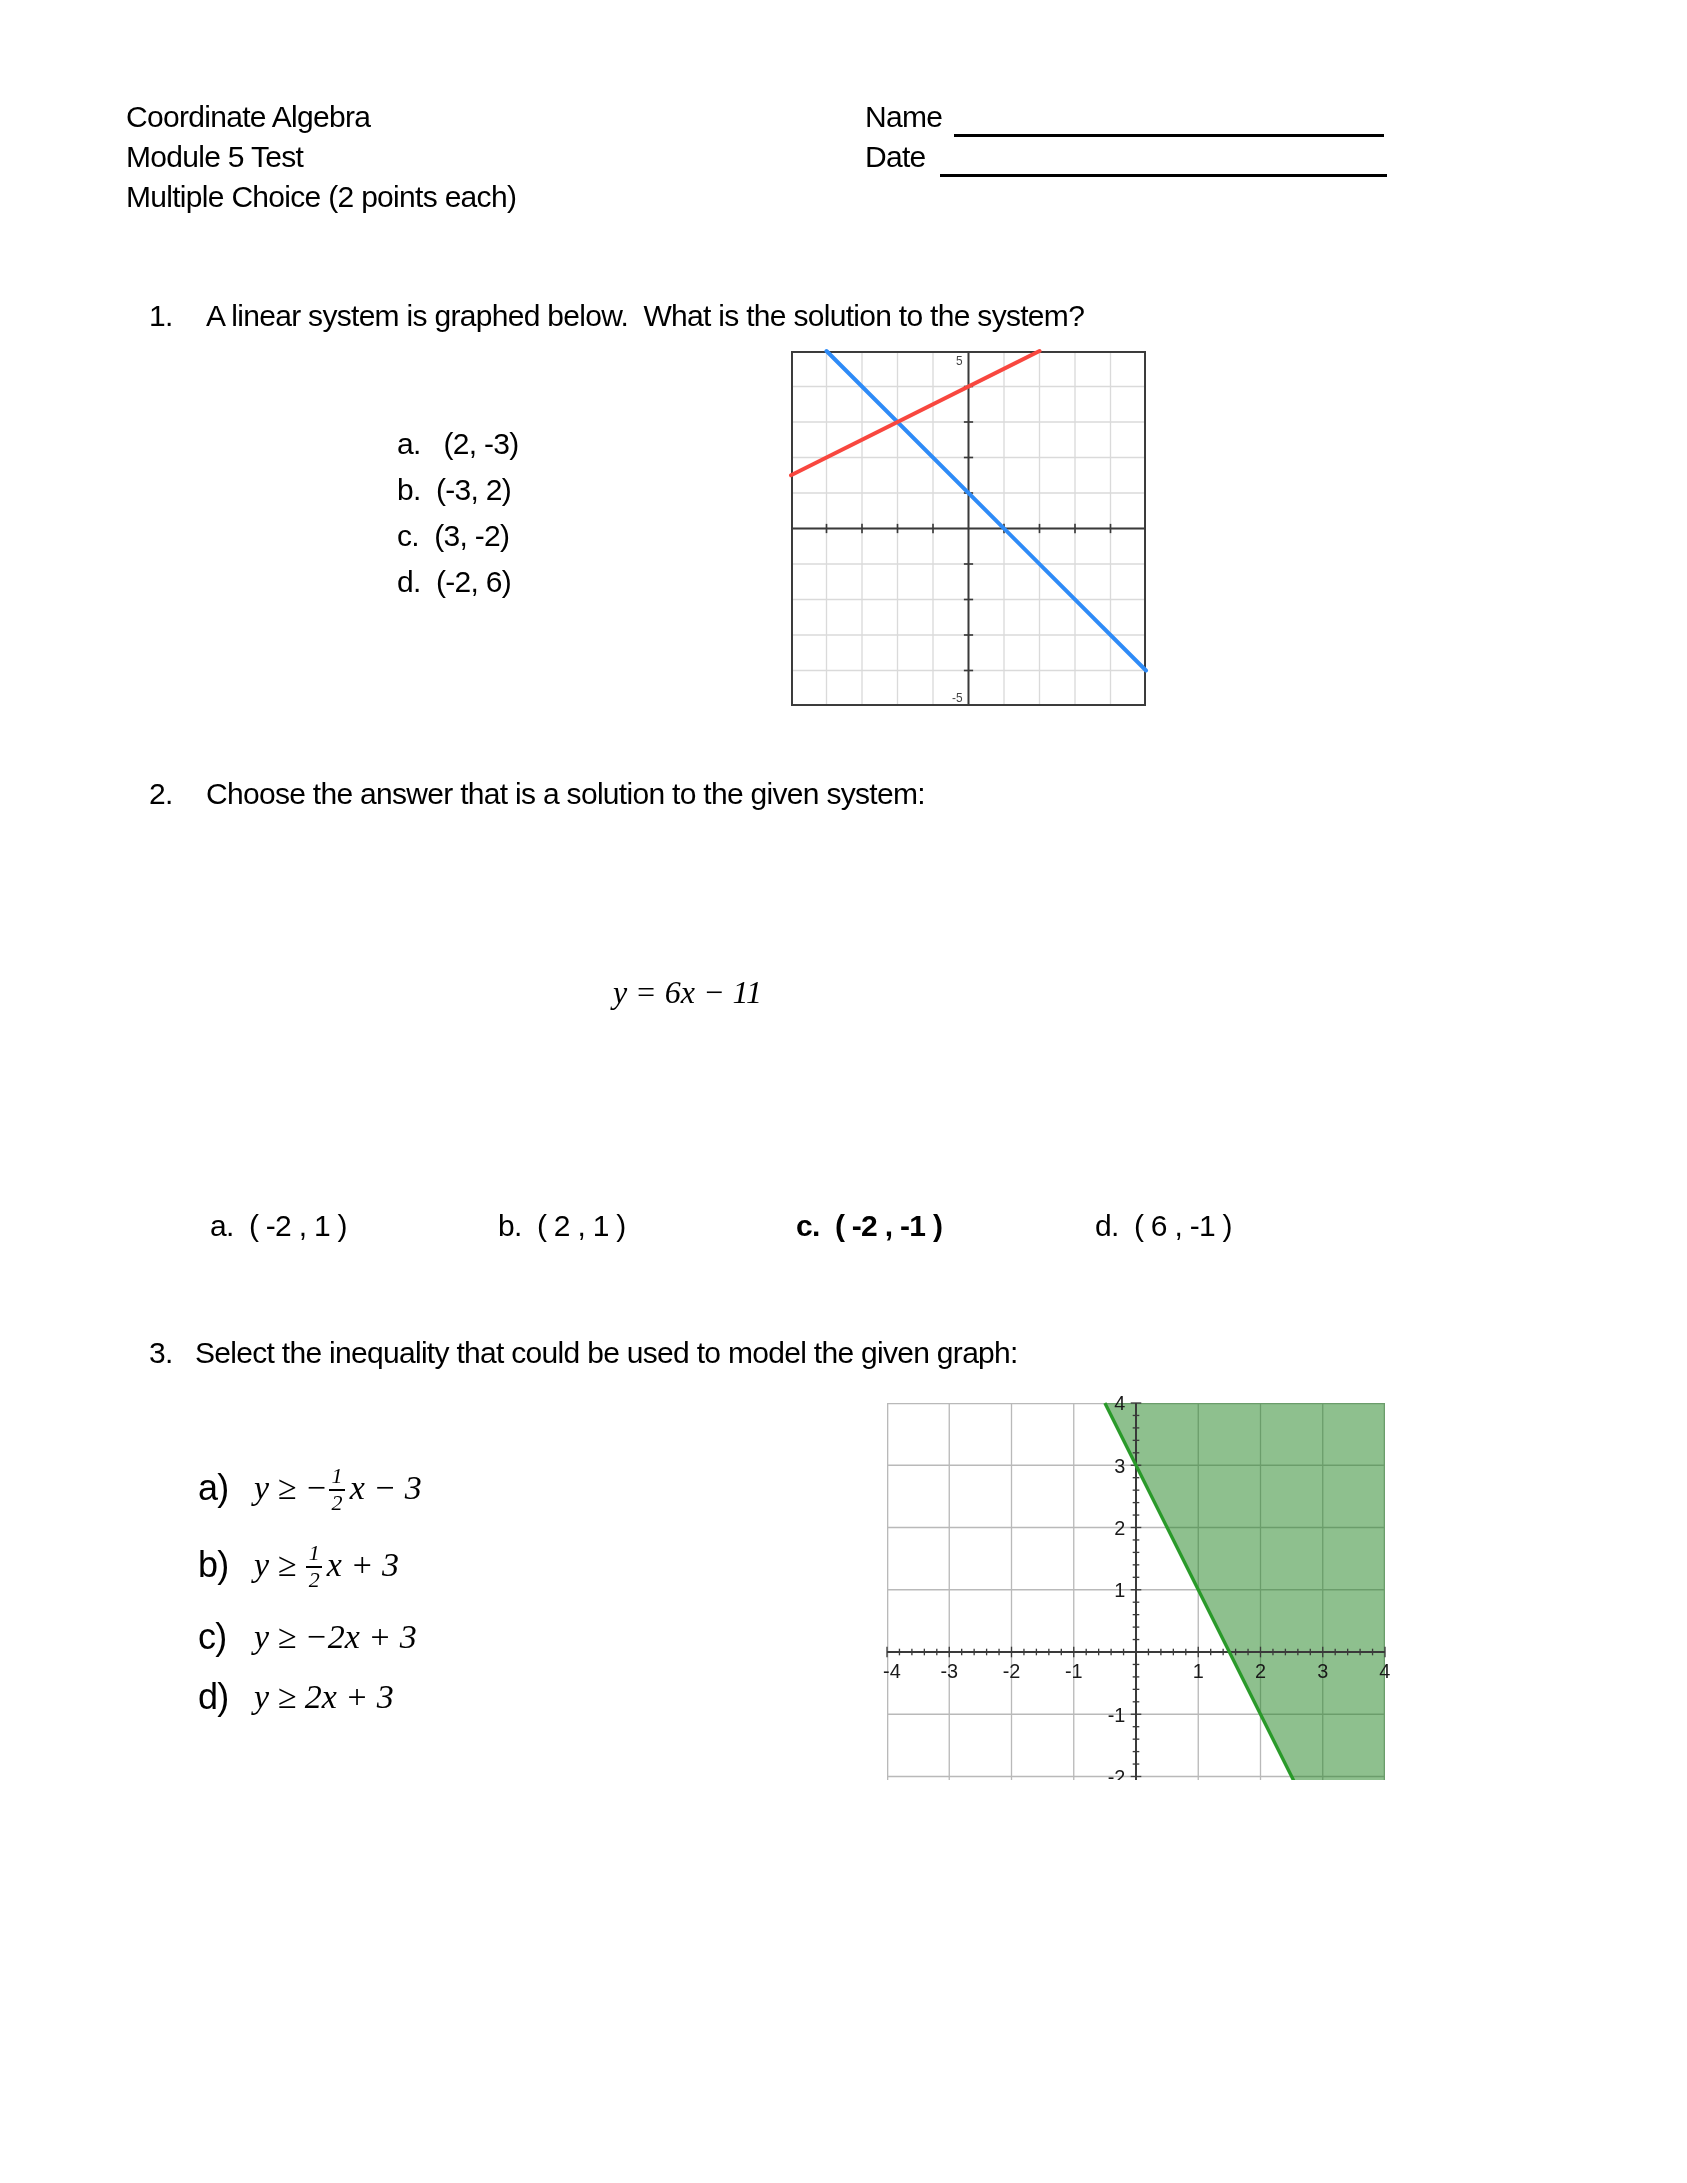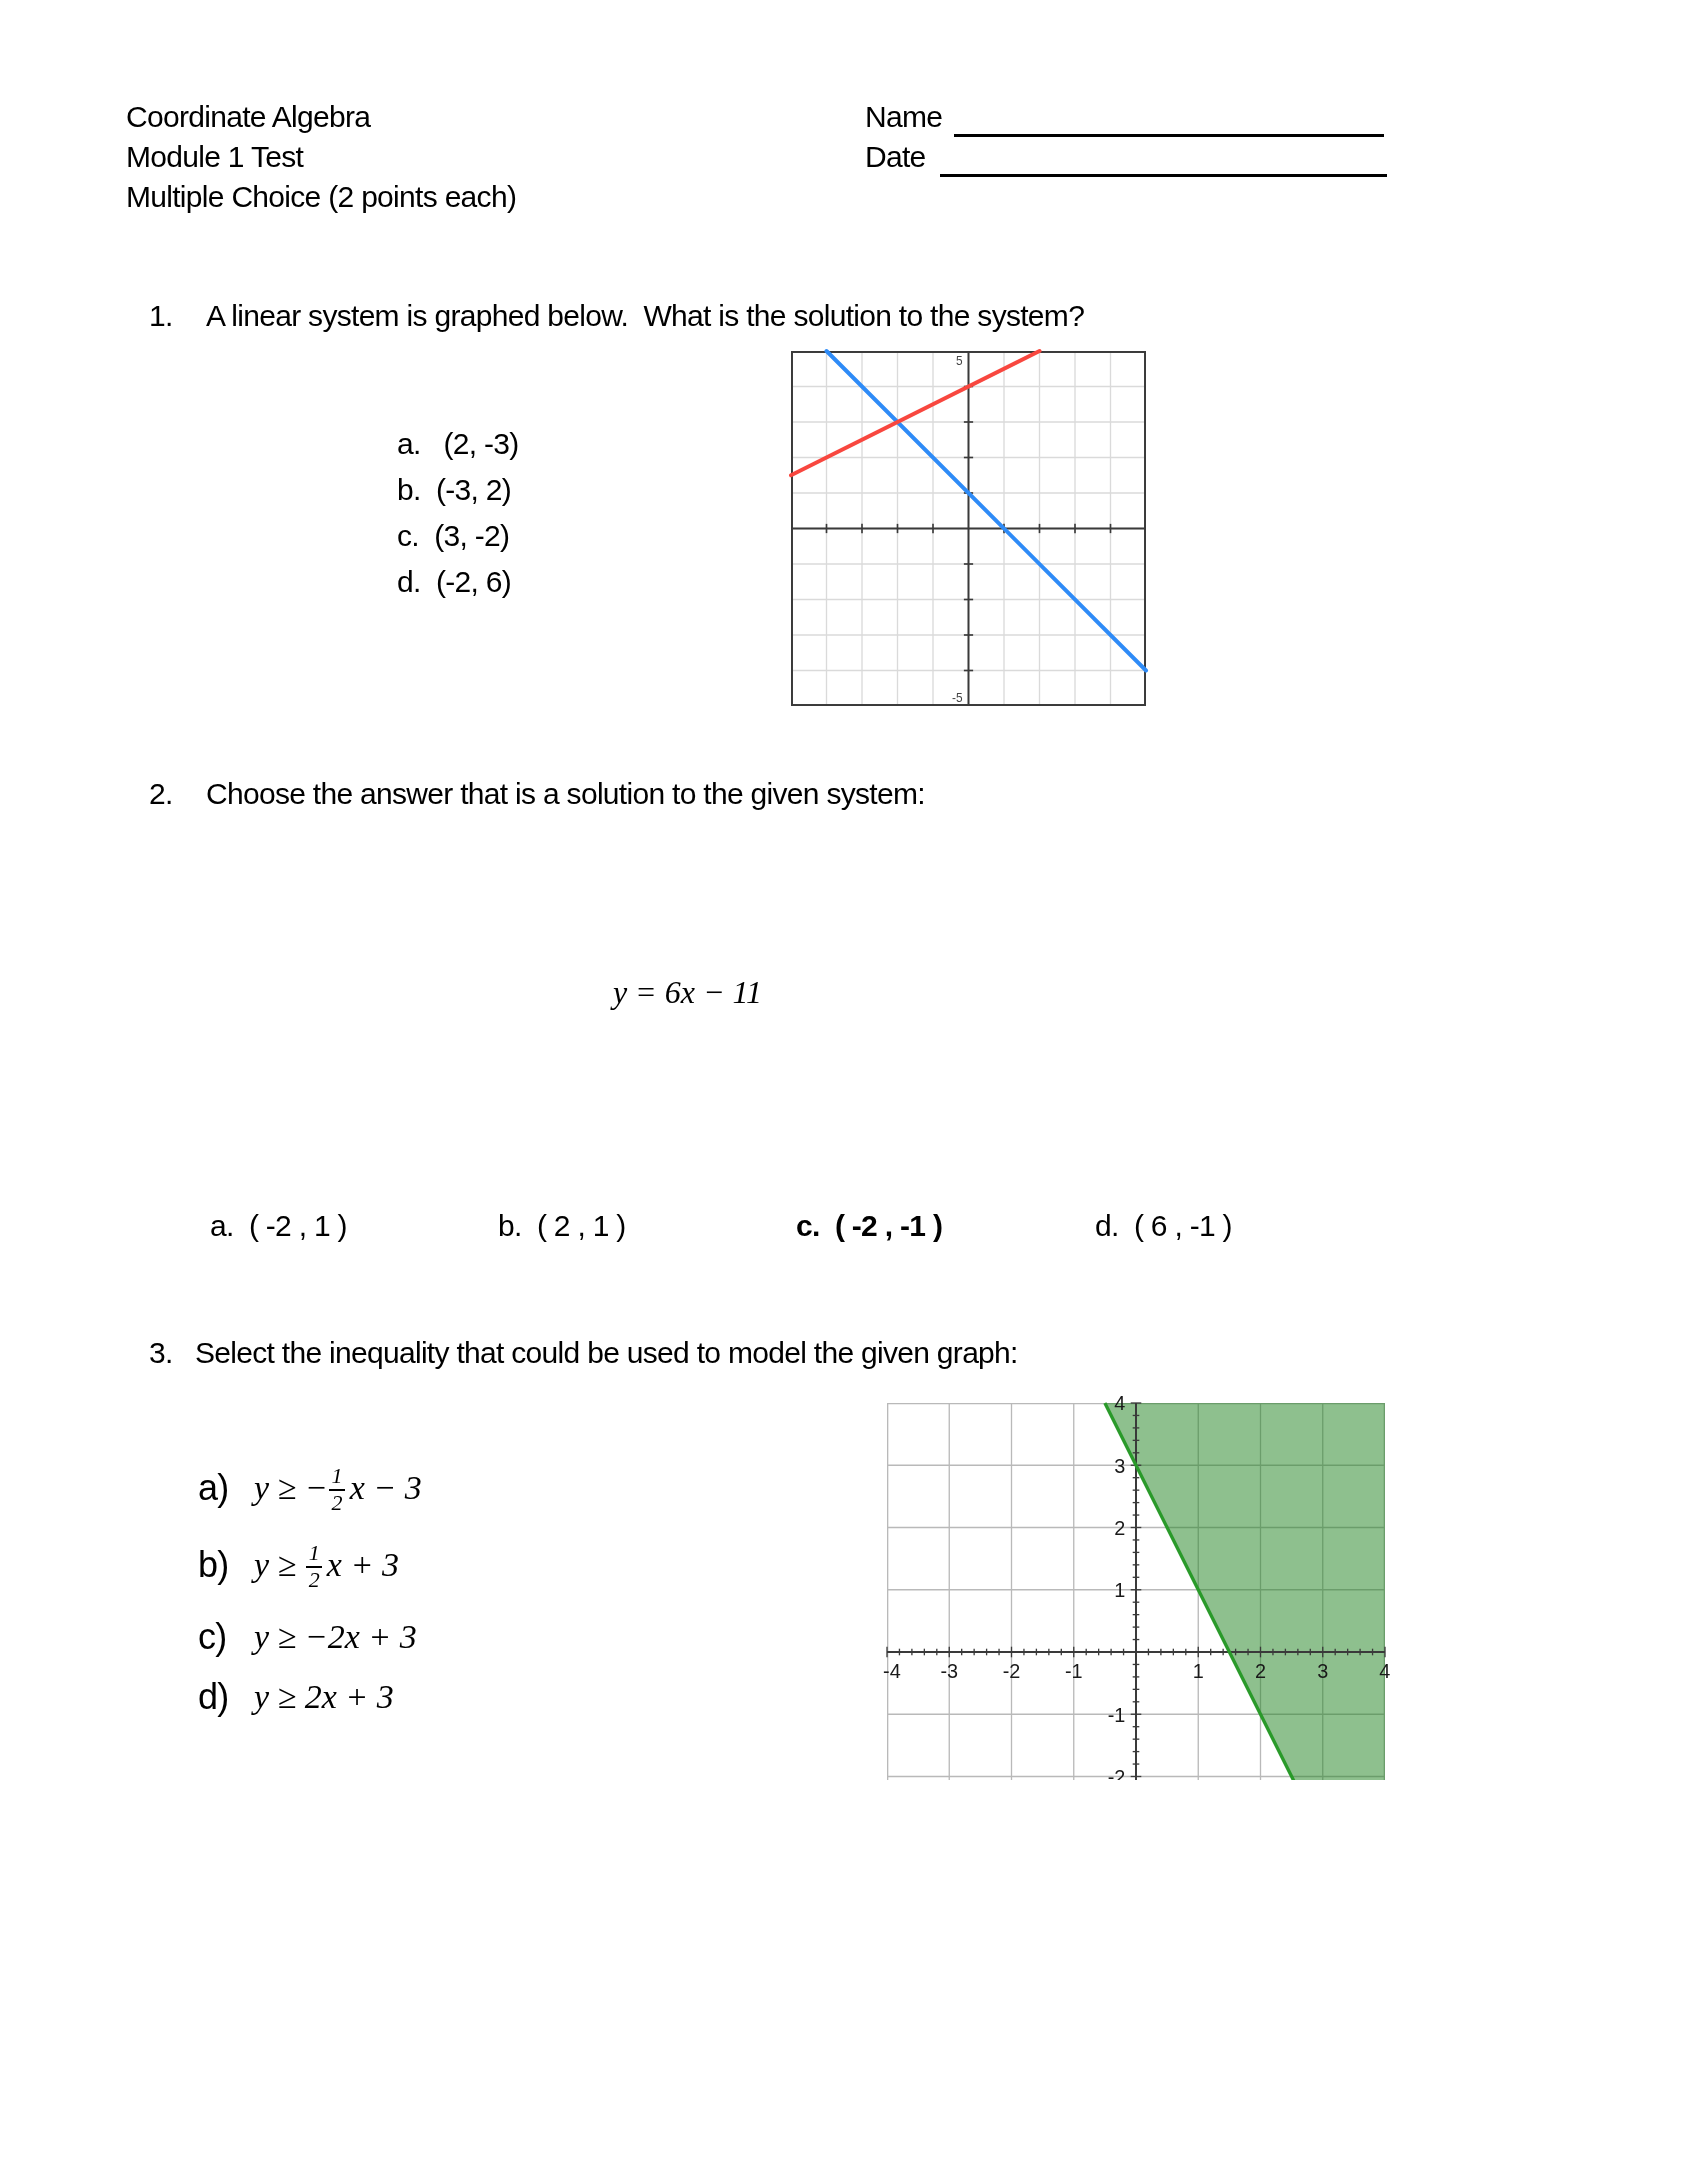--- a/index.html
+++ b/index.html
@@ -37,21 +37,21 @@
   svg{position:absolute;overflow:visible;}
   svg text{font-family:"Liberation Sans",sans-serif;}
 </style>
 </head>
 <body>
 
 <div id="page">
 
   <div class="hdr">
     <div>Coordinate Algebra</div>
-    <div>Module 1 Test</div>
+    <div>Module 5 Test</div>
     <div class="bold">Multiple Choice (2 points each)</div>
   </div>
 
   <div class="namedate">
     <div class="nd-row">
       <span>Name</span>
       <span class="blank name"></span>
     </div>
     <div class="nd-row">
       <span>Date</span>

